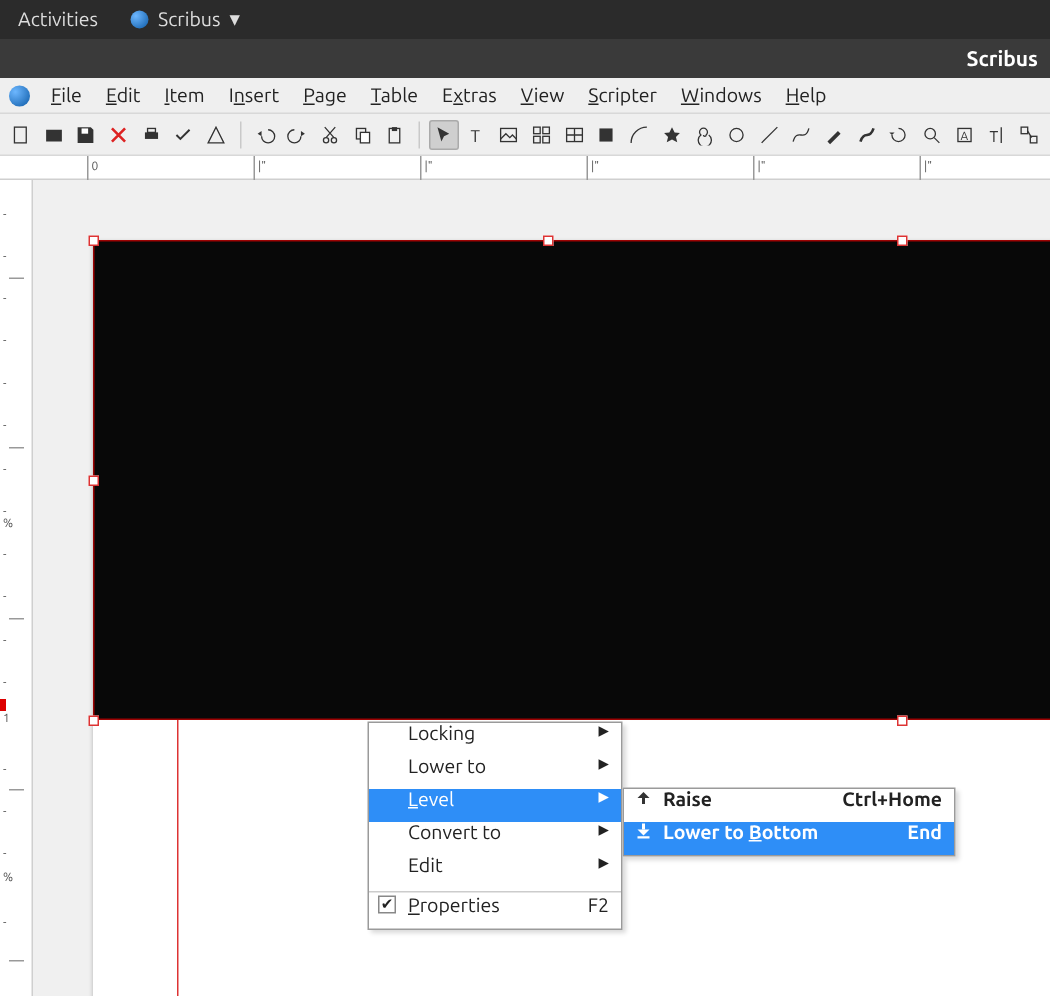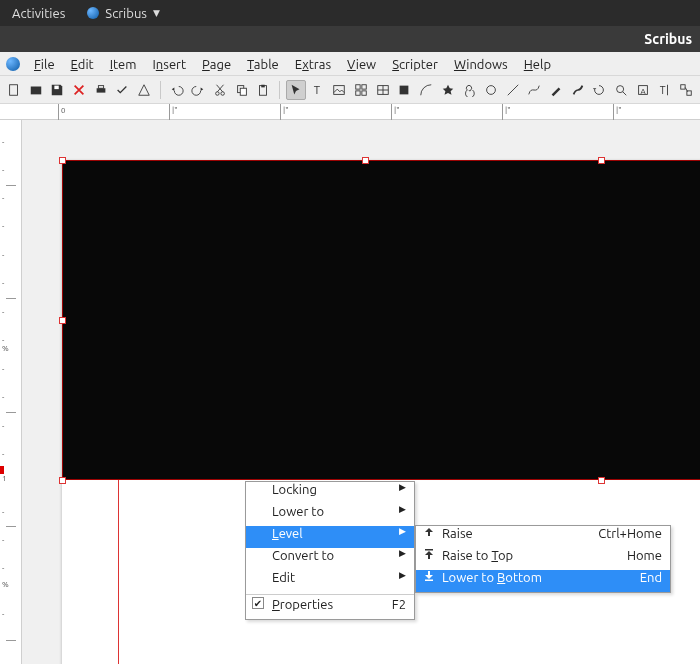--- a/index.html
+++ b/index.html
@@ -35,21 +35,21 @@
   .handle.bl{left:37px; top:357px;}
   
   .menu { position:absolute; background:#fff; border:1px solid #9a9a9a; font-size:13px; color:#222; box-shadow:2px 2px 3px rgba(0,0,0,.15);}
   .menu .row { display:flex; height:22px; padding:0 8px 0 26px; position:relative; white-space:nowrap;}
   .menu .row .arrow { margin-left:auto; font-size:9px; }
   .menu .row .sc { margin-left:auto; padding-left:24px; }
   .menu .row.hi { background:#2e8ef7; color:#fff; }
   .menu .row .ck { position:absolute; left:6px; width:12px; height:12px; border:1px solid #888; background:#fff; display:flex; align-items:center; justify-content:center; font-size:10px; color:#222;}
   .menu .row .ic { position:absolute; left:6px; width:14px; display:flex; align-items:center; justify-content:center;}
   .menu1 { left:223px; top:481px; width:170px;}
-  .menu2 { left:393px; top:526px; width:256px;}
+  .menu2 { left:393px; top:526px; width:222px;font-weight:bold;}
   .u { text-decoration: underline; text-underline-offset:1px;}
 </style>
 </head>
 <body>
 
 <div class="ubuntu-top">
   <span>Activities</span>
   <span class="app">
     <span style="width:12px;height:12px;border-radius:50%;background:radial-gradient(circle at 30% 30%,#6db7ff,#0c5aa6);display:inline-block;"></span>
     <span>Scribus</span>
@@ -349,31 +349,20 @@
       <div class="row">
         <span class="ic">
             <svg width="12" height="12" viewBox="0 0 12 12">
               <path d="M6 2l4 4H2z" fill="#333"></path>
               <rect x="5" y="6" width="2" height="4" fill="#333"></rect>
             </svg>
           </span>
         <span>Raise</span>
           <span class="sc">Ctrl+Home</span>
       </div>
-      <div class="row">
-        <span class="ic">
-            <svg width="12" height="12" viewBox="0 0 12 12">
-              <rect x="2" y="1" width="8" height="1.5" fill="#333"></rect>
-              <path d="M6 3l4 4H2z" fill="#333"></path>
-              <rect x="5" y="7" width="2" height="4" fill="#333"></rect>
-            </svg>
-          </span>
-        <span>Raise to <span class="u">T</span>op</span>
-          <span class="sc">Home</span>
-      </div>
       <div class="row hi">
         <span class="ic">
             <svg width="12" height="12" viewBox="0 0 12 12">
               <rect x="2" y="9.5" width="8" height="1.5" fill="#fff"></rect>
               <path d="M6 9L2 5h8z" fill="#fff"></path>
               <rect x="5" y="1" width="2" height="4" fill="#fff"></rect>
             </svg>
           </span>
         <span>Lower to <span class="u">B</span>ottom</span>
           <span class="sc">End</span>

